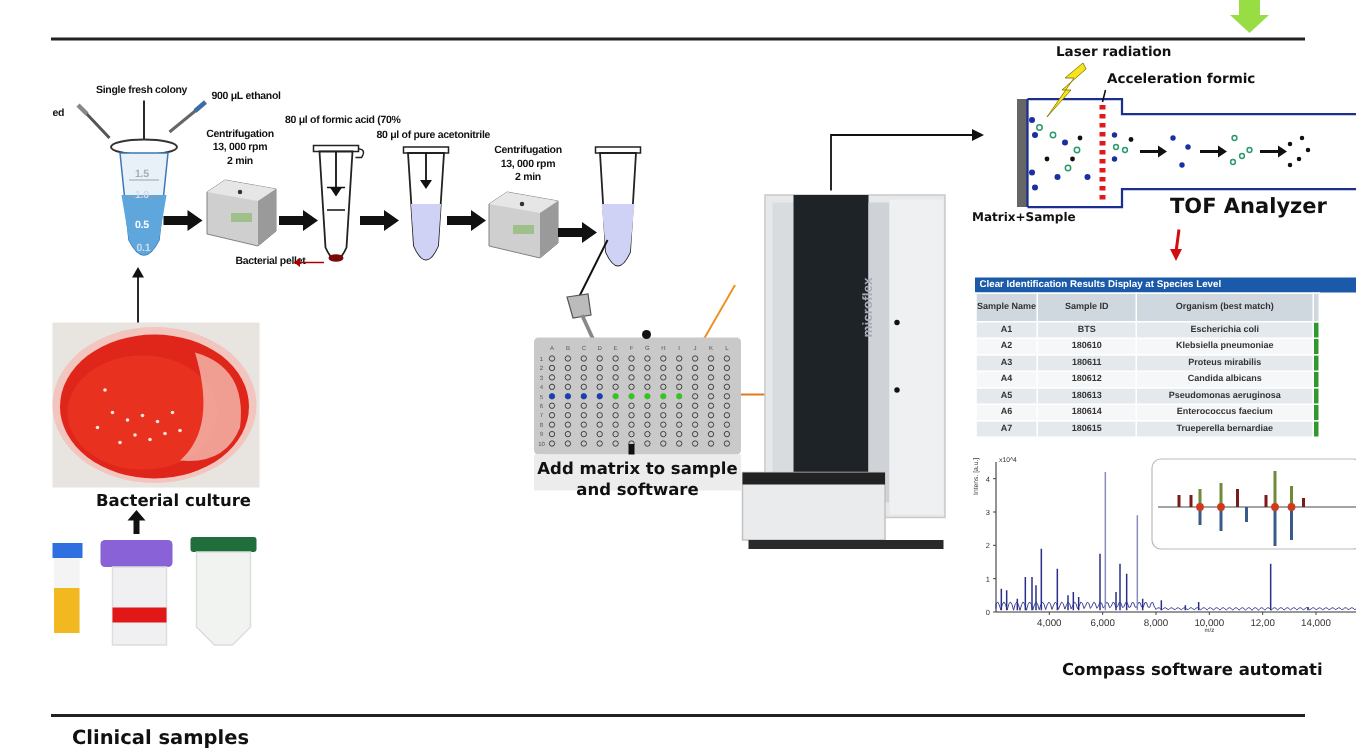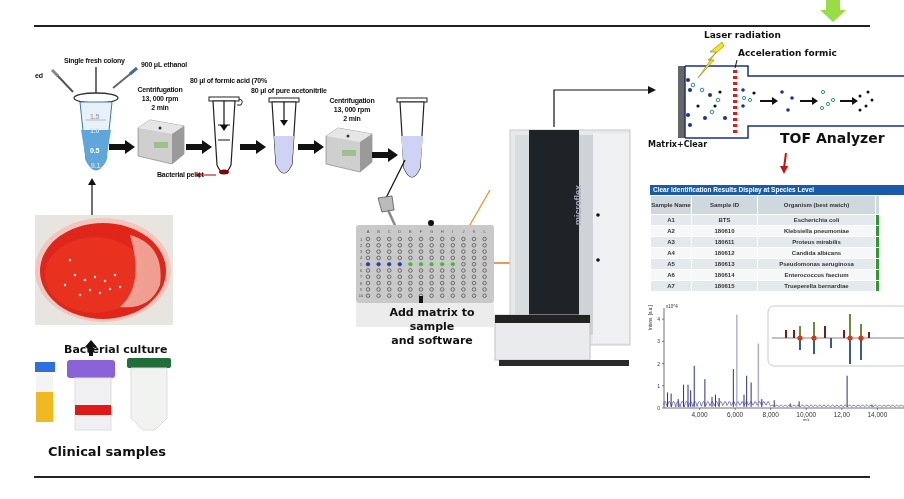--- a/index.html
+++ b/index.html
@@ -2,34 +2,34 @@
 <html><head>
 <meta charset="utf-8">
 <style>
   html,body{margin:0;padding:0;background:#fff;}
   body{width:904px;height:499px;position:relative;overflow:hidden;font-family:"Liberation Sans",sans-serif;color:#111;}
   .abs{position:absolute;}
   .rule{position:absolute;height:2px;background:#222;}
   .lbl{position:absolute;font-weight:bold;white-space:nowrap;}
   .tiny{font-size:7px;font-family:"Liberation Sans",sans-serif;font-weight:bold;letter-spacing:-0.2px;}
   .tiny-c{text-align:center;}
-  .big{font-size:13px;font-family:"DejaVu Sans",sans-serif;font-weight:bold;}
+  .big{font-size:13px;font-family:"DejaVu Sans",sans-serif;font-weight:bold;margin-top:41px;}
   .mid{font-size:11px;font-family:"DejaVu Sans",sans-serif;font-weight:bold;}
   svg{position:absolute;overflow:visible;}
   
   .rt{position:absolute;left:650px;top:185px;width:254px;font-family:"Liberation Sans",sans-serif;font-size:6px;font-weight:bold;color:#333;}
   .rt-title{background:#1a5aa8;color:#fff;font-size:6.5px;padding:1px 3px;height:8px;line-height:8px;}
   .rt table{border-collapse:collapse;width:230px;}
   .rt td,.rt th{border:1px solid #fff;text-align:center;height:10px;padding:0;}
   .rt th{background:#cfd7df;height:18px;}
   .rt tr.odd td{background:#e4e9ee;}
   .rt tr.even td{background:#f6f7f8;}
   .rt td.flag{background:#2e9a2e !important;width:3px;}
   .plate-box{position:absolute;left:356px;top:225px;width:138px;height:78px;background:#c9c9c9;border-radius:3px;}
-  .plate-cap{position:absolute;left:356px;top:303px;width:138px;height:24px;background:#ececec;text-align:center;font-size:11px;font-weight:bold;line-height:14px;padding-top:3px;box-sizing:border-box;font-family:"DejaVu Sans",sans-serif;padding-left:14px;}
+  .plate-cap{position:absolute;left:356px;top:303px;width:138px;height:24px;background:#ececec;text-align:center;font-size:11px;font-weight:bold;line-height:14px;padding-top:3px;box-sizing:border-box;font-family:"DejaVu Sans",sans-serif;}
 </style>
 </head>
 <body>
 
 <div class="rule" style="left:34px;top:25px;width:836px;"></div>
 <div class="rule" style="left:34px;top:476px;width:836px;"></div>
 
 <div class="lbl tiny" style="left:35px;top:72px;">ed</div>
 <div class="lbl tiny" style="left:64px;top:57px;">Single fresh colony</div>
 <div class="lbl tiny" style="left:141px;top:61px;">900 μL  ethanol</div>
@@ -321,21 +321,21 @@
       <circle cx="80" cy="60" r="1.2"></circle>
       <circle cx="55" cy="75" r="1.2"></circle>
     <circle cx="65" cy="78" r="1.2"></circle>
       <circle cx="75" cy="74" r="1.2"></circle>
       <circle cx="85" cy="72" r="1.2"></circle>
     <circle cx="45" cy="80" r="1.2"></circle>
       <circle cx="35" cy="45" r="1.2"></circle>
       <circle cx="30" cy="70" r="1.2"></circle>
   </g>
 </svg>
-<div class="lbl mid" style="left:64px;top:327px;margin-top:16px;">Bacterial culture</div>
+<div class="lbl mid" style="left:64px;top:327px;">Bacterial culture</div>
 <svg style="left:85px;top:340px;" width="12" height="16">
     <path d="M4,16 V7 H0 L6,0 L12,7 H8 V16 Z" fill="#111"></path>
   </svg>
 
 <svg style="left:35px;top:358px;" width="140" height="80">
 
   <rect x="0" y="4" width="20" height="10" fill="#2f6fe0"></rect>
   <rect x="1" y="14" width="17" height="50" fill="#f4f4f4"></rect>
   <rect x="1" y="34" width="17" height="30" fill="#f2b820"></rect>
 
@@ -433,21 +433,21 @@
   <polygon points="82,42 70,52 76,52 58,78 74,60 68,60 84,46" fill="#f6e51a" stroke="#8a7a00" stroke-width="0.6"></polygon>
 
   <line x1="97" y1="60" x2="95" y2="68" stroke="#111" stroke-width="1"></line>
 
   <line x1="146" y1="153" x2="144" y2="168" stroke="#d01010" stroke-width="2"></line>
   <polygon points="140,166 148,166 144,174" fill="#d01010"></polygon>
 </svg>
 <div class="lbl" style="left:704px;top:30px;font-size:9px;font-family:'DejaVu Sans',sans-serif;">Laser radiation</div>
 <div class="lbl" style="left:738px;top:48px;font-size:9px;font-family:'DejaVu Sans',sans-serif;">Acceleration formic</div>
 <div class="lbl" style="left:780px;top:130px;font-size:14px;font-family:'DejaVu Sans',sans-serif;">TOF Analyzer</div>
-<div class="lbl" style="left:648px;top:140px;font-size:8px;font-family:'DejaVu Sans',sans-serif;">Matrix+Clear</div>
+<div class="lbl" style="left:648px;top:140px;font-size:8px;font-family:'DejaVu Sans',sans-serif;">Matrix+Sample</div>
 
 <div class="rt">
   <div class="rt-title">Clear Identification Results Display at Species Level</div>
   <table>
     <thead>
       <tr>
         <th style="width:40px;">Sample Name</th>
         <th style="width:65px;">Sample ID</th>
         <th>Organism (best match)</th>
         <th style="width:3px;"></th>
@@ -569,13 +569,14 @@
       <line x1="213" y1="38" x2="213" y2="24" stroke="#6f8a3a" stroke-width="2"></line>
       <line x1="213" y1="38" x2="213" y2="60" stroke="#3a5a8a" stroke-width="2"></line>
       <line x1="221" y1="38" x2="221" y2="32" stroke="#7a1a1a" stroke-width="2"></line>
       <circle cx="152" cy="38" r="2.6" fill="#d03a1a"></circle>
       <circle cx="166" cy="38" r="2.6" fill="#d03a1a"></circle>
       <circle cx="202" cy="38" r="2.6" fill="#d03a1a"></circle>
       <circle cx="213" cy="38" r="2.6" fill="#d03a1a"></circle>
     </g>
   </svg>
 <div class="abs" style="left:708px;top:440px;font-size:11px;font-weight:bold;font-family:'DejaVu Sans',sans-serif;line-height:14px;white-space:nowrap;">
+  <div>Compass software automati</div>
 </div>
 
 </body></html>

